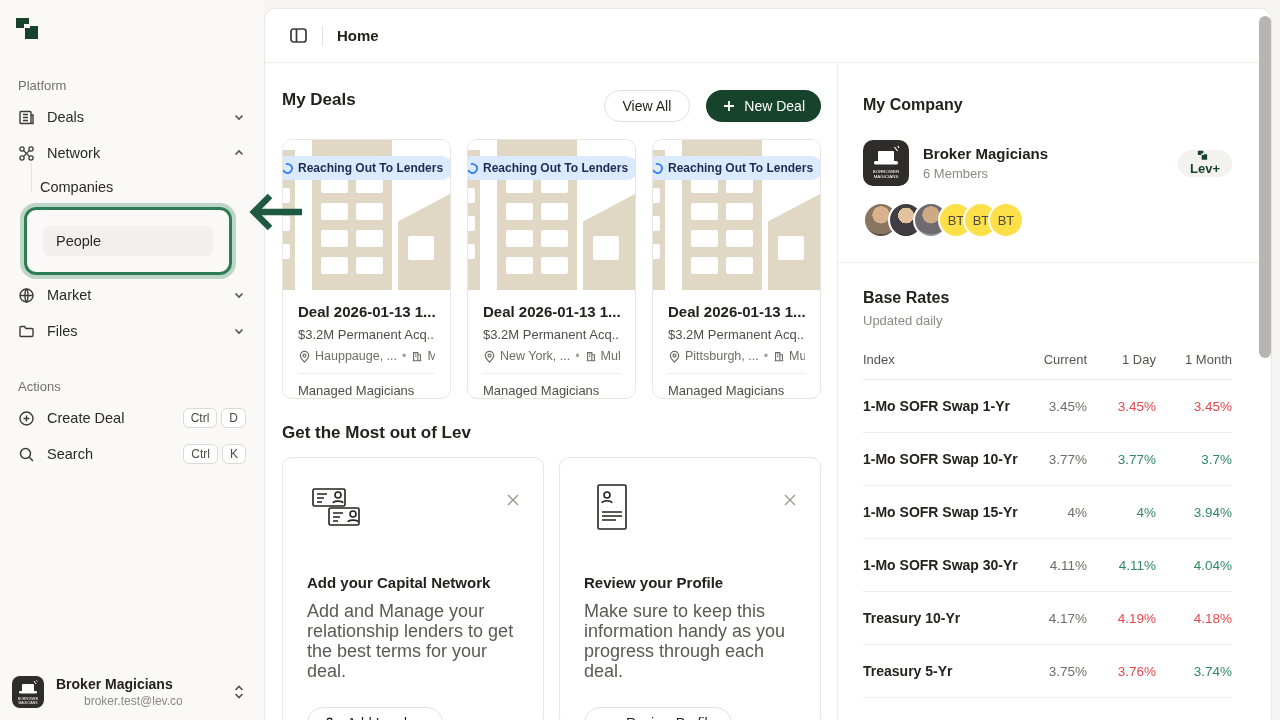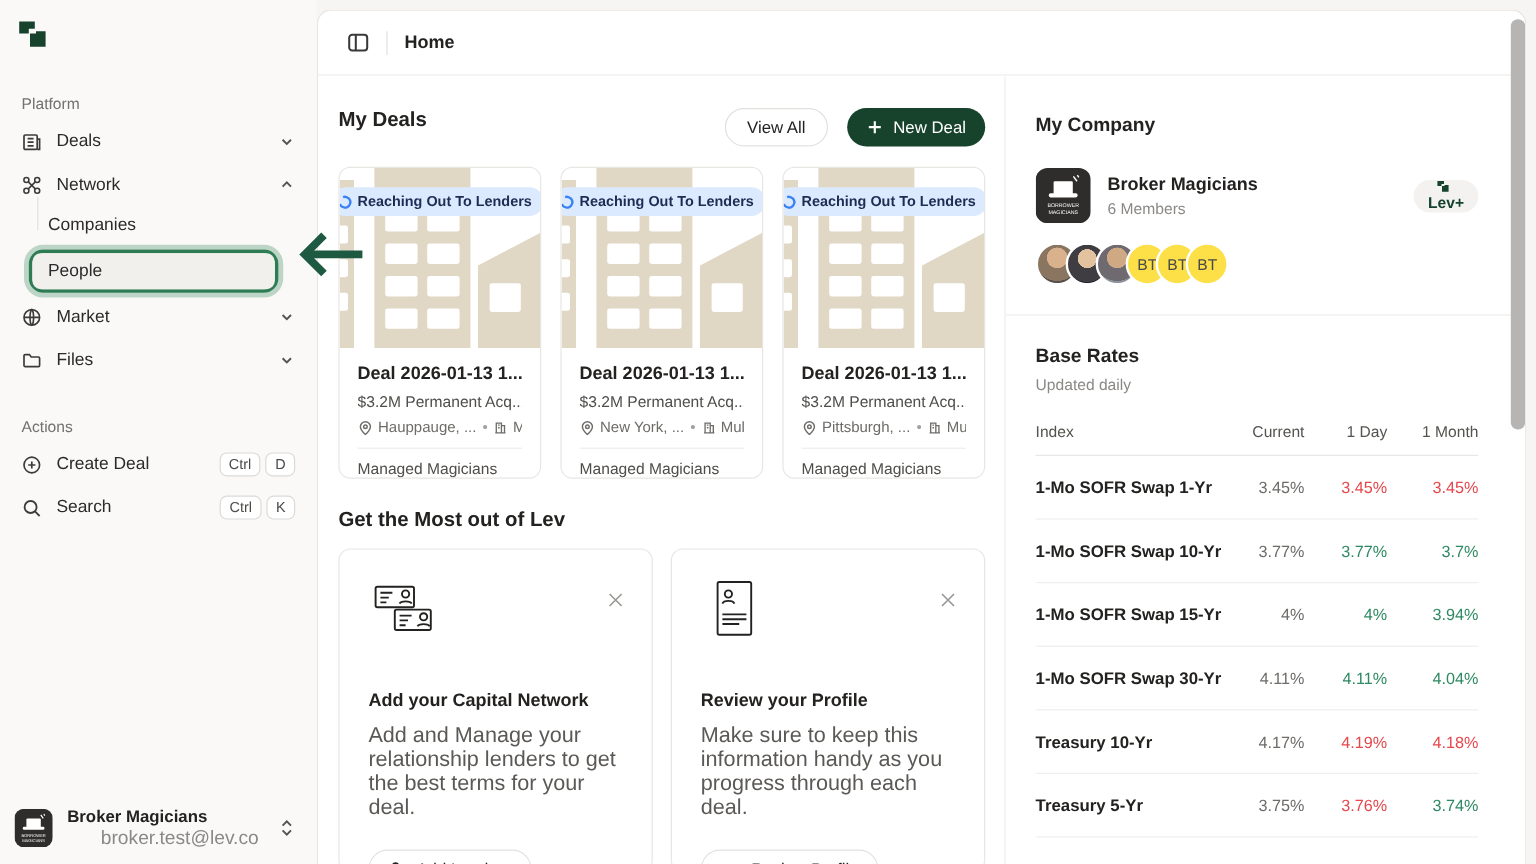--- a/index.html
+++ b/index.html
@@ -11,30 +11,30 @@
   .logo { width:26px; height:26px; margin:2px 0 32px 2px; }
   .sec-label { font-size:13px; color:#73716e; margin:0 0 8px 6px; }
   .nav-item { display:flex; align-items:center; height:32px; padding:0 6px; border-radius:8px; cursor:pointer; }
   .nav-item .nicon { width:17px; height:17px; margin-right:12px; flex:0 0 auto; display:flex; }
   .nav-item .nlabel { font-size:14.5px; color:#2b2a28; flex:1; }
   .nav-item .chev { width:14px; height:14px; color:#55534f; }
   .nav-item + .nav-item, .subwrap + .nav-item { margin-top:4px; }
   .sub-item { display:flex; align-items:center; height:32px; padding-left:28px; font-size:14.5px; color:#2b2a28; border-radius:8px; cursor:pointer; margin-top:2px; }
   .treeline { position:absolute; left:31px; top:164px; width:1px; height:28px; background:#e3e2df; }
   .hl-ring { margin:4px 20px 2px 12px; border:3px solid #2e7c54; border-radius:12px;
-             box-shadow:0 0 0 4px rgba(116,168,140,.45); padding:0; }
+             box-shadow:0 0 0 4px rgba(116,168,140,.45); padding:16px; }
   .hl-ring .sub-item { margin:0; background:#f1f0ed; border-radius:7px; padding-left:13px; height:30px; }
   .actions { margin-top:32px; }
   .keycaps { display:flex; gap:4px; }
   .kcap { font-size:12px; color:#4b4a47; background:#fff; border:1px solid #dbdad7; border-radius:6px; padding:2px 7px; line-height:14px; }
   .user { position:absolute; left:12px; bottom:12px; width:240px; display:flex; align-items:center; cursor:pointer; }
   .user-av { width:32px; height:32px; border-radius:8px; overflow:hidden; flex:0 0 auto; }
   .user-meta { margin-left:12px; flex:1; }
   .user-name { font-size:14px; font-weight:bold; color:#232220; }
-  .user-email { font-size:16px; color:#8b8986; margin-top:2px;padding-left:28px; }
+  .user-email { font-size:12px; color:#8b8986; margin-top:2px;padding-left:28px; }
   .updown { width:14px; height:16px; color:#55534f; margin-right:6px; }
 
   
   .panel { position:absolute; left:264px; top:8px; width:1008px; height:712px; background:#fff;
            border:1px solid #e8e7e4; border-bottom:none; border-radius:12px 12px 0 0; overflow:hidden; }
   .phead { height:54px; border-bottom:1px solid #eeedeb; display:flex; align-items:center; padding:0 24px; }
   .toggle { width:19px; height:19px; color:#3a3938; cursor:pointer; display:flex; }
   .phead .vsep { width:1px; height:20px; background:#e3e2df; margin:0 14px; }
   .phead .ptitle { font-size:15px; font-weight:bold; color:#232220; }
 

